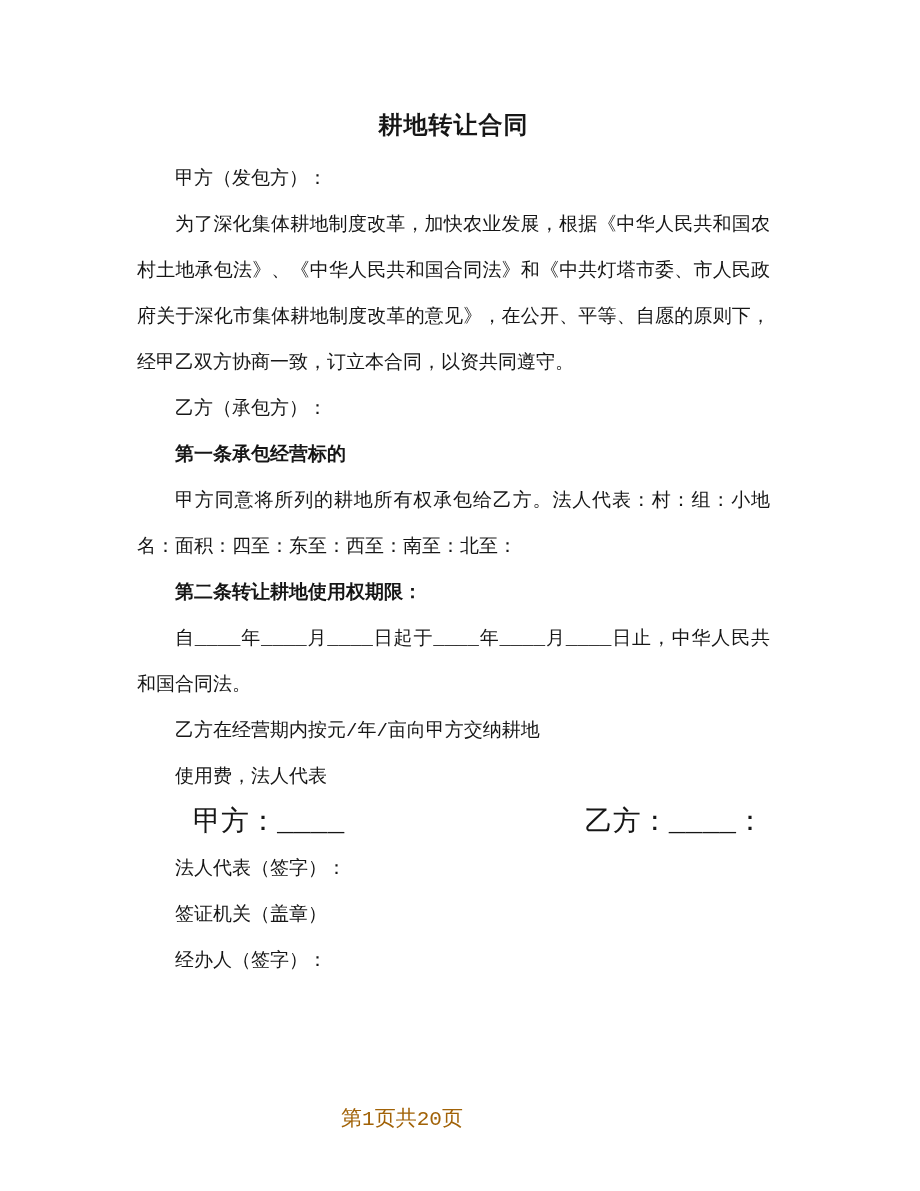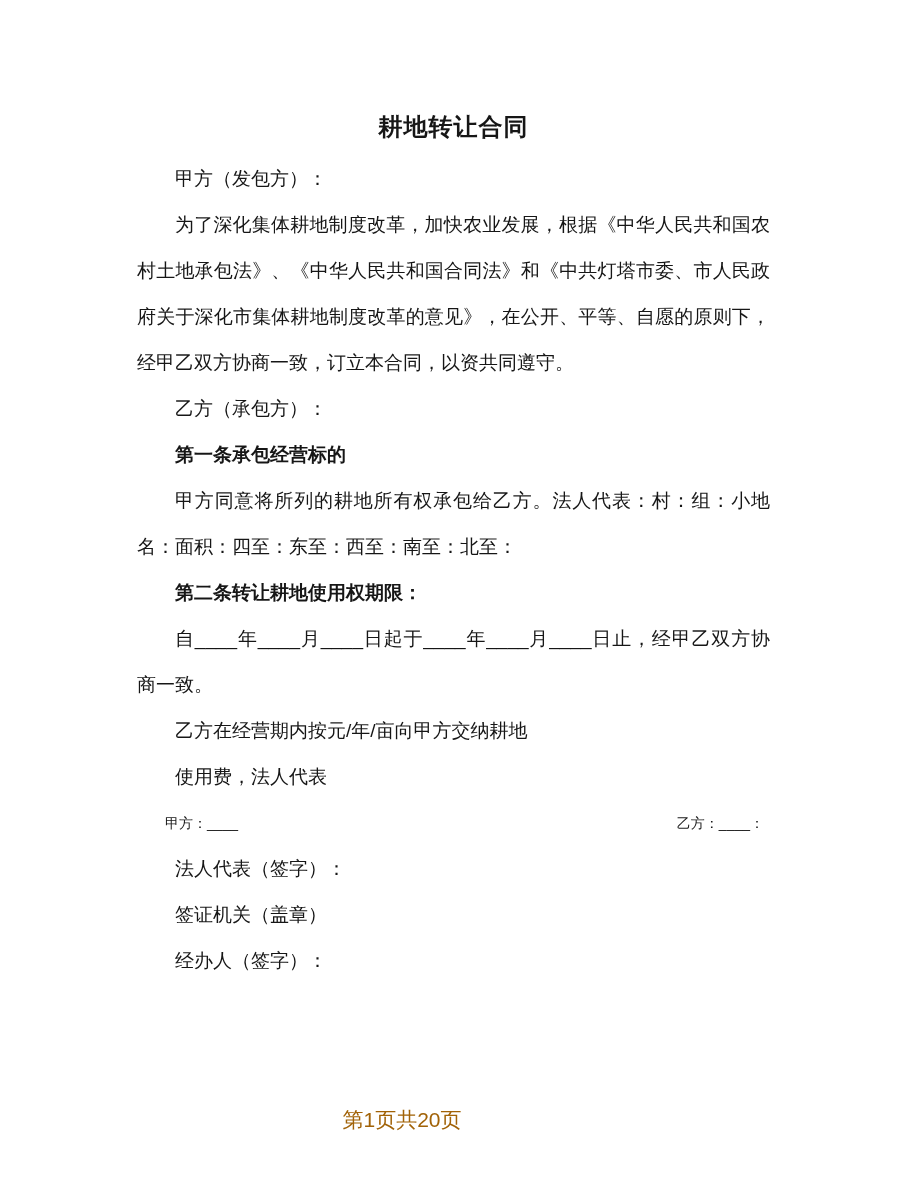--- a/index.html
+++ b/index.html
@@ -6,21 +6,21 @@
     margin: 0;
     padding: 0;
     background: #ffffff;
   }
   .page {
     position: relative;
     width: 804px;
     height: 1191px;
     background: #ffffff;
     color: #161616;
-    font-family: Liberation Sans, sans-serif;
+    font-family: Liberation Mono, monospace;
     overflow: hidden;
   }
   .content {
     position: absolute;
     left: 137px;
     top: 104px;
     width: 633px;
   }
   .title {
     margin: 0 0 6px 0;
@@ -41,21 +41,21 @@
   .para {
     text-align: justify;
     text-indent: 2em;
   }
   .heading {
     font-weight: 700;
     text-indent: 2em;
   }
   .sig-row {
     display: flex;
-    font-size: 14px;
+    font-size: 28px;
     line-height: 46px;
   }
   .sig-a { margin-left: 2em; }
   .sig-b { margin-left: auto; margin-right: 6px; }
   .footer {
     position: absolute;
     left: 0;
     right: 0;
     top: 1108px;
     text-align: center;
@@ -77,21 +77,21 @@
     <p class="line para">为了深化集体耕地制度改革，加快农业发展，根据《中华人民共和国农村土地承包法》、《中华人民共和国合同法》和《中共灯塔市委、市人民政府关于深化市集体耕地制度改革的意见》，在公开、平等、自愿的原则下，经甲乙双方协商一致，订立本合同，以资共同遵守。</p>
 
     <p class="line indent">乙方（承包方）：</p>
 
     <p class="line heading">第一条承包经营标的</p>
 
     <p class="line para">甲方同意将所列的耕地所有权承包给乙方。法人代表：村：组：小地名：面积：四至：东至：西至：南至：北至：</p>
 
     <p class="line heading">第二条转让耕地使用权期限：</p>
 
-    <p class="line para">自____年____月____日起于____年____月____日止，经甲乙双方协商一致。</p>
+    <p class="line para">自____年____月____日起于____年____月____日止，中华人民共和国合同法。</p>
 
 
     <p class="line indent">乙方在经营期内按元/年/亩向甲方交纳耕地</p>
 
     <p class="line indent">使用费，法人代表</p>
 
     <div class="sig-row">
       <span class="sig-a">甲方：____</span>
       <span class="sig-b">乙方：____：</span>
     </div>

